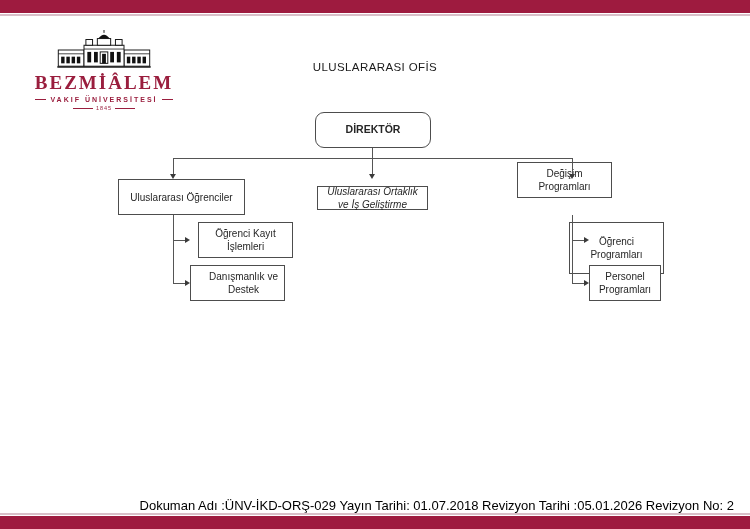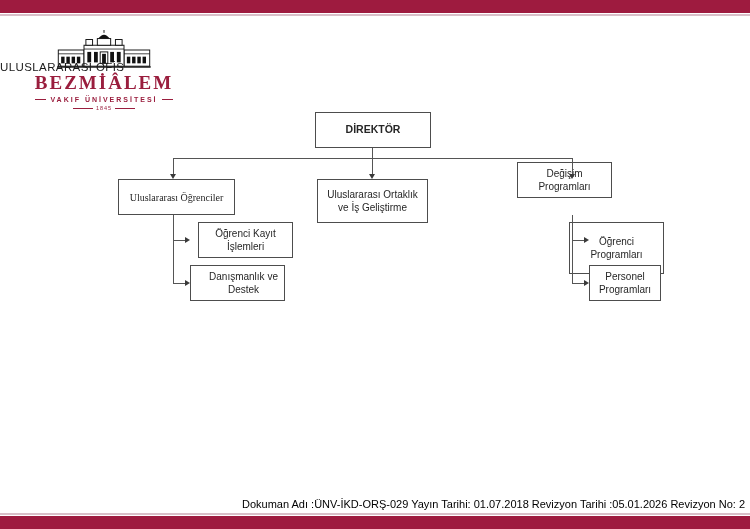--- a/index.html
+++ b/index.html
@@ -24,47 +24,47 @@
     color:#9a1e3e;font-size:7px;letter-spacing:2px;font-weight:bold;margin-top:2px;white-space:nowrap;
   }
   .logo-sub .rule{display:inline-block;width:11px;height:1px;background:#9a1e3e;}
   .logo-year{
     display:flex;align-items:center;justify-content:center;gap:3px;
     color:#9a1e3e;font-size:5.5px;letter-spacing:1px;margin-top:2px;
   }
   .logo-year .rule2{display:inline-block;width:20px;height:1px;background:#9a1e3e;}
   
   .title{
-    position:absolute;left:0;top:61px;width:750px;
+    position:absolute;left:0;top:61px;width:750px;text-align:center;
     font-size:11.5px;letter-spacing:.4px;color:#1a1a1a;
   }
   
   .node{
     position:absolute;background:#fff;border:1px solid #4d4d4d;box-sizing:border-box;
     display:flex;align-items:center;justify-content:center;text-align:center;
     font-size:10px;line-height:1.3;color:#262626;padding:2px 4px;
   }
-  .node.root{font-weight:bold;font-size:10.5px;}
+  .node.root{font-weight:bold;font-size:10.5px;border-radius:9px;}
   
   .vline,.hline{position:absolute;background:#555;}
   .vline{width:1px;}
   .hline{height:1px;}
   .arrow-down{
     position:absolute;width:0;height:0;
     border-left:3.5px solid transparent;border-right:3.5px solid transparent;
     border-top:5px solid #3a3a3a;
   }
   .arrow-right{
     position:absolute;width:0;height:0;
     border-top:3.5px solid transparent;border-bottom:3.5px solid transparent;
     border-left:5px solid #3a3a3a;
   }
   
   .footer{
-    position:absolute;top:498px;right:5px;font-size:11px;color:#000;
+    position:absolute;top:498px;right:16px;font-size:13px;color:#000;
     white-space:nowrap;letter-spacing:0;
   }
 </style>
 </head>
 <body>
 
 <div class="canvas">
 
   <div class="topbar"></div>
   <div class="topbar-line"></div>
@@ -116,22 +116,22 @@
       <span class="rule2"></span>
     </div>
   </div>
 
   <div class="title">ULUSLARARASI OFİS</div>
 
   <div>
 
     <div class="node root" style="left:315px;top:112px;width:116px;height:36px;">DİREKTÖR</div>
 
-    <div class="node" style="left:118px;top:179px;width:117px;height:36px;font-family:Liberation Serif, serif;">Uluslararası Öğrenciler</div>
-    <div class="node" style="left:317px;top:179px;width:111px;height:44px;">Uluslararası Ortaklık ve İş Geliştirme</div>
+    <div class="node" style="left:118px;top:179px;width:127px;height:36px;">Uluslararası Öğrenciler</div>
+    <div class="node" style="left:317px;top:186px;width:111px;height:24px;font-style:italic;">Uluslararası Ortaklık ve İş Geliştirme</div>
     <div class="node" style="left:517px;top:162px;width:95px;height:36px;">Değişim Programları</div>
 
     <div class="node" style="left:198px;top:222px;width:95px;height:36px;">Öğrenci Kayıt İşlemleri</div>
     <div class="node" style="left:190px;top:265px;width:95px;height:36px;padding-left:16px;">Danışmanlık ve Destek</div>
 
     <div class="node" style="left:569px;top:222px;width:95px;height:52px;">Öğrenci Programları</div>
     <div class="node" style="left:589px;top:265px;width:72px;height:36px;">Personel Programları</div>
 
     <div class="vline" style="left:372px;top:148px;height:26px;"></div>
     <div class="hline" style="left:173px;top:158px;width:400px;"></div>

